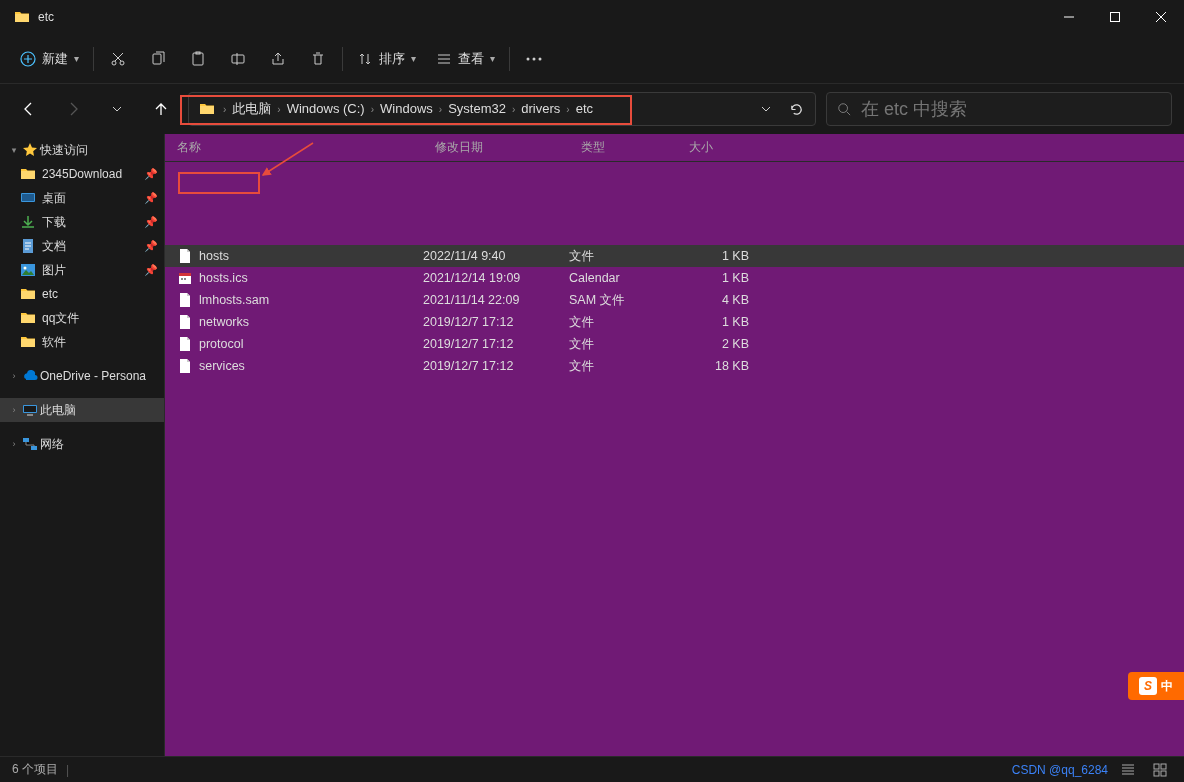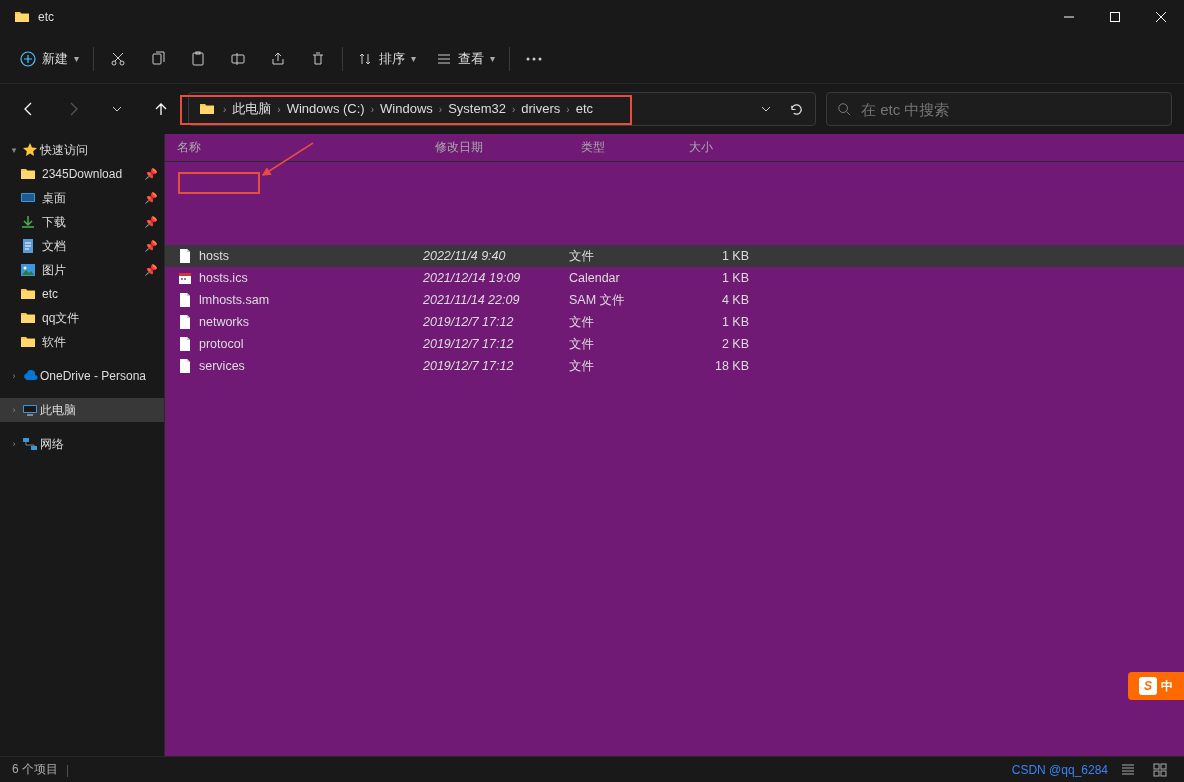--- a/index.html
+++ b/index.html
@@ -22,21 +22,21 @@
 .navrow { height: 50px; display: flex; align-items: center; padding: 0 12px; gap: 10px; }
 .nav-btn { width: 34px; height: 34px; display: flex; align-items: center; justify-content: center; color: #ccc; cursor: pointer; border-radius: 4px; }
 .nav-btn.disabled { color: #555; cursor: default; }
 .addr { flex: 1; height: 34px; border: 1px solid #3a3a3a; display: flex; align-items: center; padding: 0 4px; border-radius: 4px; background: #1d1d1d; }
 .addr .folder-ico { width: 16px; height: 16px; margin: 0 6px; }
 .crumb { padding: 0 4px; color: #ddd; cursor: pointer; font-size: 13px; }
 .crumb-sep { color: #888; font-size: 10px; padding: 0 2px; }
 .addr .spacer { flex: 1; }
 .addr .chev-btn, .addr .refresh-btn { width: 30px; height: 30px; display: flex; align-items: center; justify-content: center; color: #ddd; cursor: pointer; }
 .searchbox { width: 346px; height: 34px; border: 1px solid #3a3a3a; display: flex; align-items: center; padding: 0 10px; border-radius: 4px; background: #1d1d1d; color: #888; gap: 10px; }
-.searchbox input { flex: 1; background: transparent; border: none; outline: none; color: #ef4444; font-size: 15px; }
+.searchbox input { flex: 1; background: transparent; border: none; outline: none; color: #ef4444; font-size: 18px; }
 
 .red-box { position: absolute; border: 2px solid #e74c3c; pointer-events: none; z-index: 50; }
 
 .body { display: flex; height: calc(100% - 134px - 26px); }
 .sidebar { width: 165px; background: #191919; overflow: hidden; border-right: 1px solid #2a2a2a; padding-top: 4px; }
 .side-item { height: 24px; display: flex; align-items: center; padding: 0 6px 0 20px; color: #ddd; cursor: pointer; font-size: 12px; gap: 6px; white-space: nowrap; }
 .side-item.top { padding-left: 8px; gap: 2px; }
 .side-item.selected { background: #383838; }
 .side-item .ico { width: 16px; height: 16px; flex-shrink: 0; display: flex; align-items: center; justify-content: center; }
 .side-item .pin { margin-left: auto; color: #888; font-size: 11px; }
@@ -49,21 +49,21 @@
 .col.name { width: 258px; }
 .col.date { width: 146px; }
 .col.type { width: 120px; }
 .col.size { width: 70px; text-align: left; padding-right: 10px; padding-left: 0; }
 
 .rows { flex: 1; margin-top: 43px; }
 .row { height: 22px; display: flex; align-items: center; color: #ddd; font-size: 12.5px; cursor: default; }
 .row.selected { background: #383838; }
 .row .ico { width: 16px; height: 16px; margin: 0 6px 0 12px; }
 .row .name { width: 224px; }
-.row .date { width: 146px; padding-left: 0; font-style: italic; }
+.row .date { width: 146px; padding-left: 0; }
 .row .type { width: 120px; }
 .row .size { width: 70px; text-align: right; padding-right: 10px; }
 
 .statusbar { height: 26px; border-top: 1px solid #2a2a2a; display: flex; align-items: center; padding: 12px 12px; color: #aaa; font-size: 12px; gap: 8px; }
 .statusbar .spacer { flex: 1; }
 .watermark { color: #3b82f6; font-size: 12px; }
 .statusbar .view-btn { width: 24px; height: 20px; display: flex; align-items: center; justify-content: center; color: #aaa; cursor: pointer; }
 
 .orange-badge { position: absolute; right: 0; top: 672px; width: 56px; height: 28px; background: #ff6a00; border-radius: 4px 0 0 4px; display: flex; align-items: center; justify-content: center; color: #fff; font-weight: bold; font-size: 12px; gap: 4px; }
 .orange-badge .s { background: #fff; color: #ff6a00; width: 18px; height: 18px; border-radius: 3px; display: flex; align-items: center; justify-content: center; font-style: italic; font-weight: bold; }

